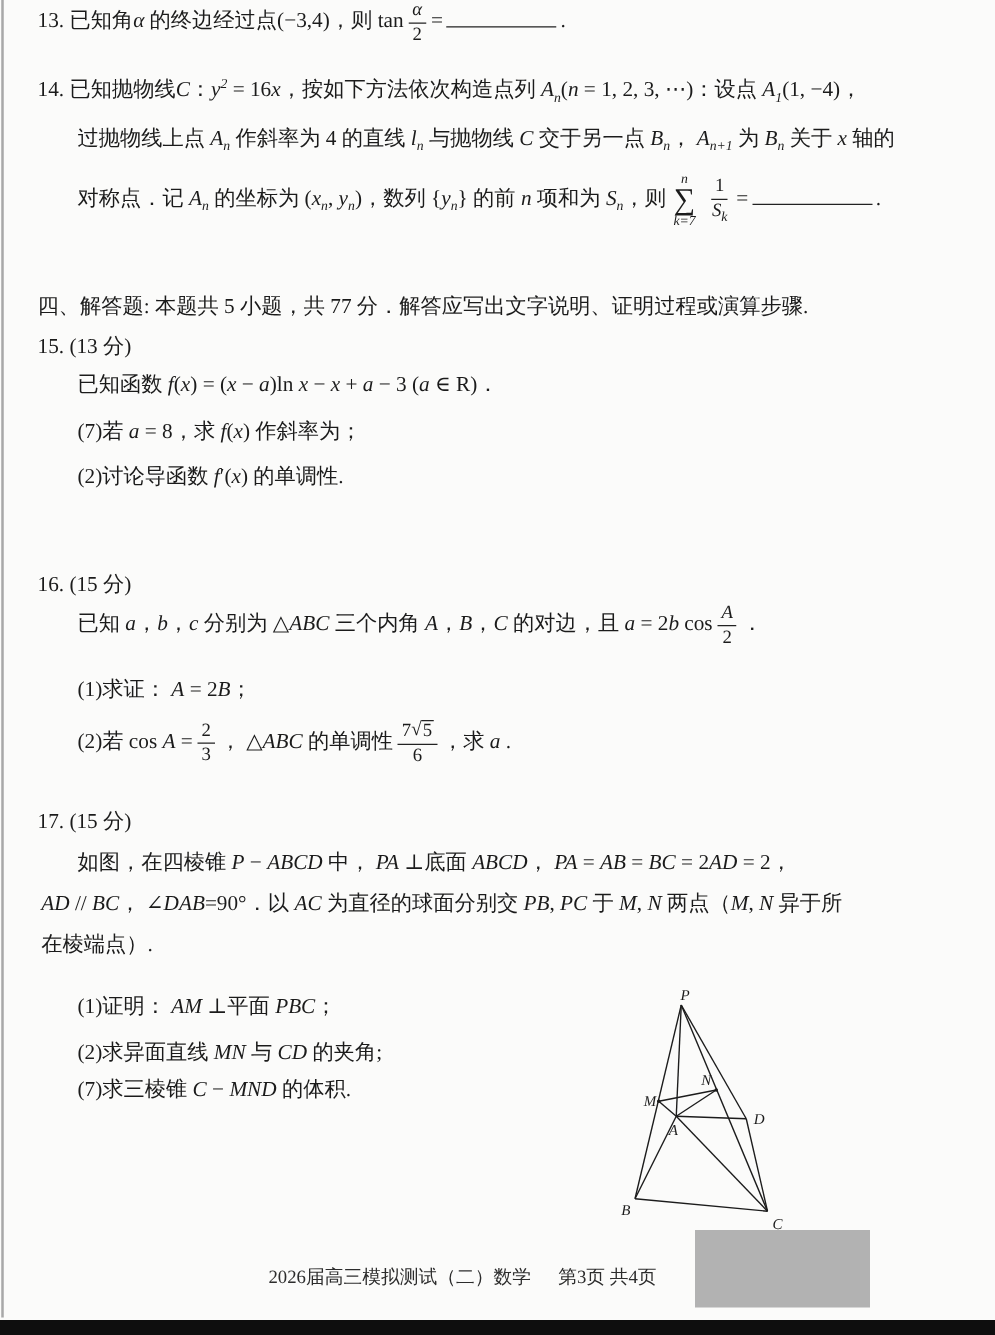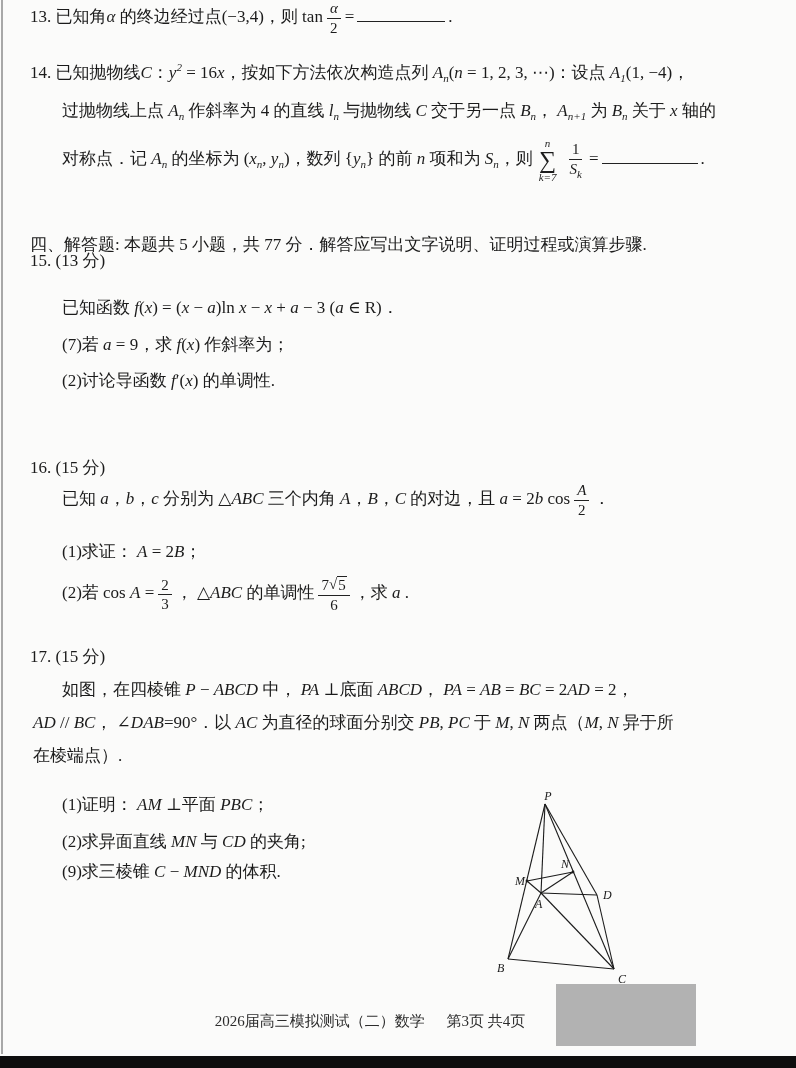--- a/index.html
+++ b/index.html
@@ -86,23 +86,23 @@
         <span class="fnum">
           <span class="mt">1</span>
         </span>
         <span class="fden">
           <span class="mi">S<sub>k</sub></span>
         </span>
       </span><span class="mt">=</span><span class="blank" style="width: 96px;"></span><span class="mt">.</span></div>
 
   <div class="line bold" style="top:234px;left:30px">四、解答题: 本题共 5 小题，共 77 分．解答应写出文字说明、证明过程或演算步骤.</div>
 
-  <div class="line" style="top:250px;left:30px">15. (13 分)</div>
+  <div class="line" style="top:266px;left:30px">15. (13 分)</div>
   <div class="line" style="top:297px;left:62px"><span class="mt">已知函数 </span><span class="mi">f</span><span class="mt">(</span><span class="mi">x</span><span class="mt">) = (</span><span class="mi">x</span><span class="mt"> − </span><span class="mi">a</span><span class="mt">)ln </span><span class="mi">x</span><span class="mt"> − </span><span class="mi">x</span><span class="mt"> + </span><span class="mi">a</span><span class="mt"> − 3 (</span><span class="mi">a</span><span class="mt"> ∈ R)．</span></div>
-  <div class="line" style="top:334px;left:62px"><span class="mt">(7)若 </span><span class="mi">a</span><span class="mt"> = 9，求 </span><span class="mi">f</span><span class="mt">(</span><span class="mi">x</span><span class="mt">) 作斜率为；</span></div>
+  <div class="line" style="top:334px;left:62px"><span class="mt">(7)若 </span><span class="mi">a</span><span class="mt"> = 8，求 </span><span class="mi">f</span><span class="mt">(</span><span class="mi">x</span><span class="mt">) 作斜率为；</span></div>
   <div class="line" style="top:370px;left:62px"><span class="mt">(2)讨论导函数 </span><span class="mi">f</span><span class="mt">′(</span><span class="mi">x</span><span class="mt">) 的单调性.</span></div>
 
   <div class="line" style="top:457px;left:30px">16. (15 分)</div>
   <div class="line" style="top:482px;left:62px"><span class="mt">已知 </span><span class="mi">a</span><span class="mt">，</span><span class="mi">b</span><span class="mt">，</span><span class="mi">c</span><span class="mt"> 分别为 △</span><span class="mi">ABC</span><span class="mt"> 三个内角 </span><span class="mi">A</span><span class="mt">，</span><span class="mi">B</span><span class="mt">，</span><span class="mi">C</span><span class="mt"> 的对边，且 </span><span class="mi">a</span><span class="mt"> = 2</span><span class="mi">b</span><span class="mt"> cos</span><span class="frac">
         <span class="fnum">
           <span class="mi">A</span>
         </span>
         <span class="fden">
           <span class="mt">2</span>
         </span>
@@ -127,21 +127,21 @@
           <span class="mt">6</span>
         </span>
       </span><span class="mt">，求 </span><span class="mi">a</span><span class="mt"> .</span></div>
 
   <div class="line" style="top:646px;left:30px">17. (15 分)</div>
   <div class="line" style="top:679px;left:62px"><span class="mt">如图，在四棱锥 </span><span class="mi">P</span><span class="mt"> − </span><span class="mi">ABCD</span><span class="mt"> 中， </span><span class="mi">PA</span><span class="mt"> ⊥底面 </span><span class="mi">ABCD</span><span class="mt">， </span><span class="mi">PA</span><span class="mt"> = </span><span class="mi">AB</span><span class="mt"> = </span><span class="mi">BC</span><span class="mt"> = 2</span><span class="mi">AD</span><span class="mt"> = 2，</span></div>
   <div class="line" style="top:712px;left:33px"><span class="mi">AD</span><span class="mt"> // </span><span class="mi">BC</span><span class="mt">， ∠</span><span class="mi">DAB</span><span class="mt">=90°．以 </span><span class="mi">AC</span><span class="mt"> 为直径的球面分别交 </span><span class="mi">PB</span><span class="mt">, </span><span class="mi">PC</span><span class="mt"> 于 </span><span class="mi">M</span><span class="mt">, </span><span class="mi">N</span><span class="mt"> 两点（</span><span class="mi">M</span><span class="mt">, </span><span class="mi">N</span><span class="mt"> 异于所</span></div>
   <div class="line" style="top:745px;left:33px"><span class="mt">在棱端点）.</span></div>
   <div class="line" style="top:794px;left:62px"><span class="mt">(1)证明： </span><span class="mi">AM</span><span class="mt"> ⊥平面 </span><span class="mi">PBC</span><span class="mt">；</span></div>
   <div class="line" style="top:831px;left:62px"><span class="mt">(2)求异面直线 </span><span class="mi">MN</span><span class="mt"> 与 </span><span class="mi">CD</span><span class="mt"> 的夹角;</span></div>
-  <div class="line" style="top:861px;left:62px"><span class="mt">(9)求三棱锥 </span><span class="mi">C</span><span class="mt"> − </span><span class="mi">MND</span><span class="mt"> 的体积.</span></div>
+  <div class="line" style="top:861px;left:62px"><span class="mt">(7)求三棱锥 </span><span class="mi">C</span><span class="mt"> − </span><span class="mi">MND</span><span class="mt"> 的体积.</span></div>
 
   <div class="figure">
     <svg width="224" height="212" viewBox="0 0 224 212">
       <g stroke="#1c1c1c" stroke-width="1.1" fill="none">
         <line x1="77" y1="16" x2="40" y2="171"></line>
         <line x1="77" y1="16" x2="146" y2="181"></line>
         <line x1="40" y1="171" x2="146" y2="181"></line>
         <line x1="77" y1="16" x2="73" y2="105"></line>
         <line x1="77" y1="16" x2="129" y2="107"></line>
         <line x1="73" y1="105" x2="40" y2="171"></line>

